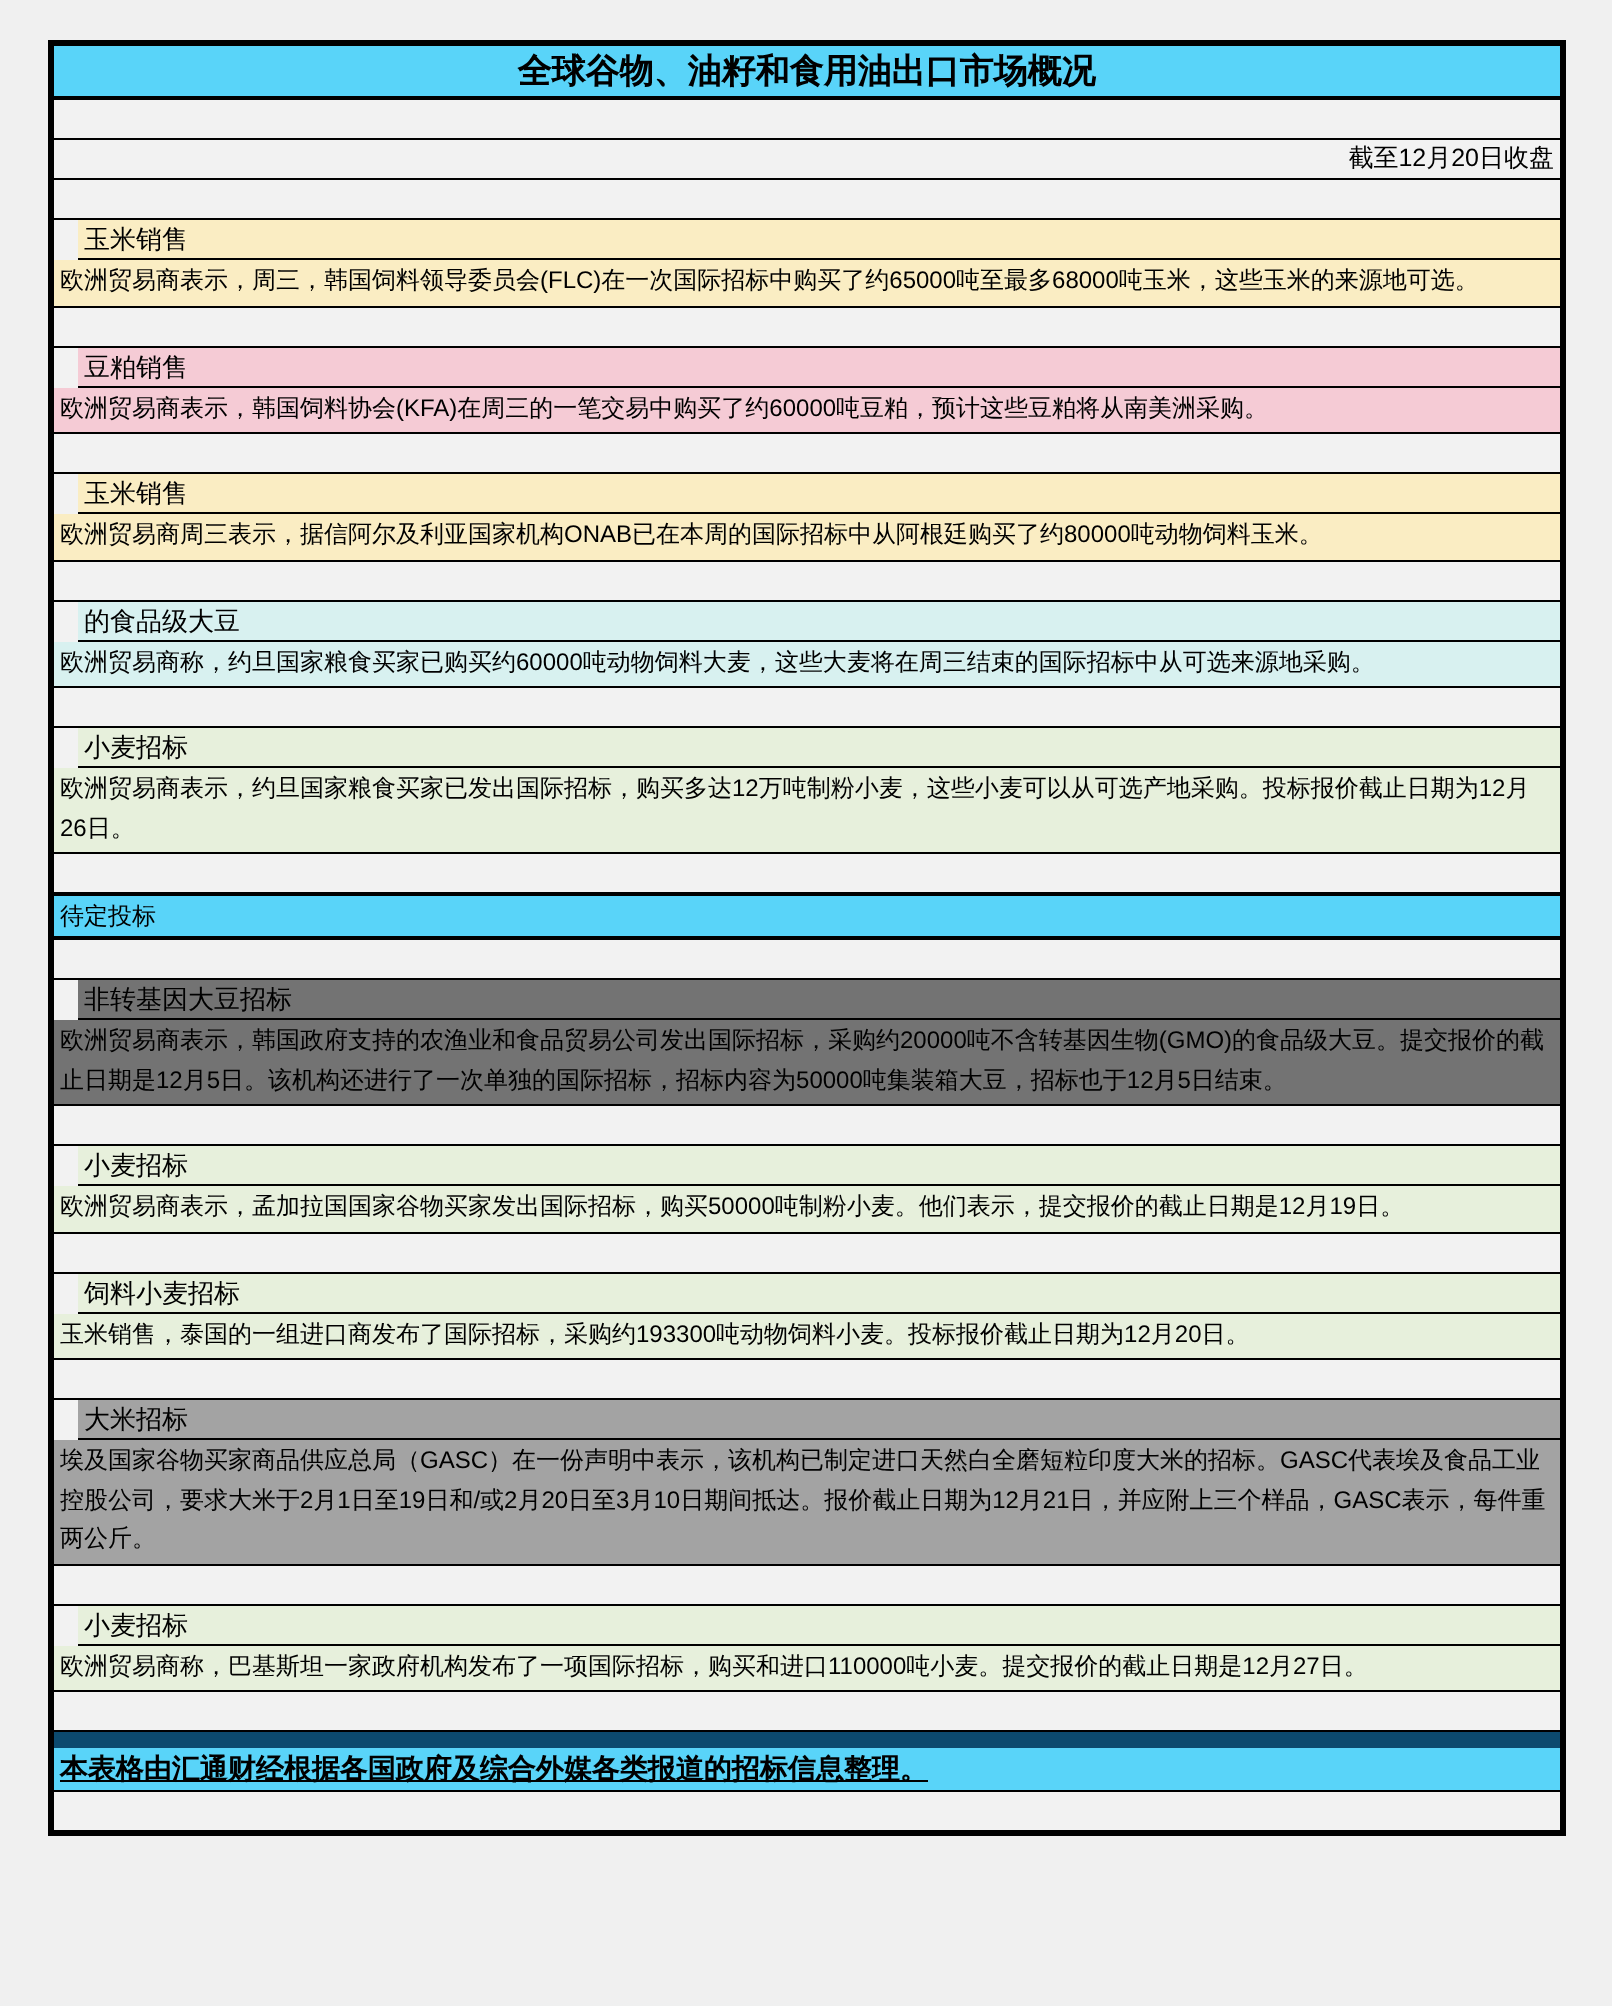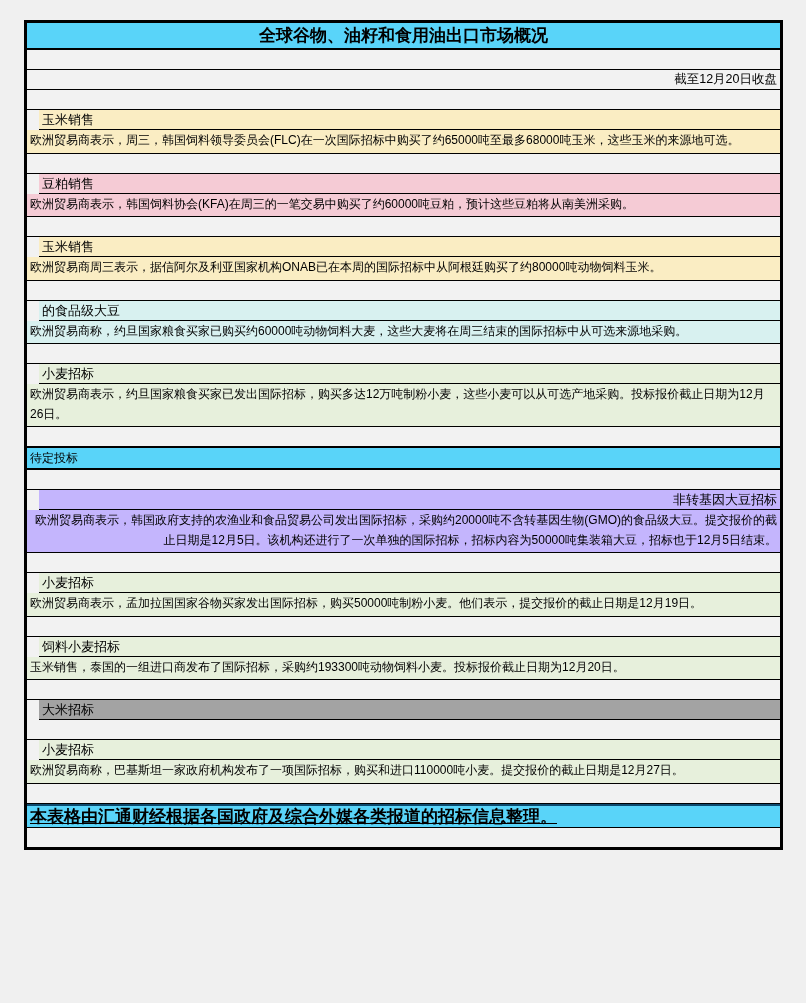--- a/index.html
+++ b/index.html
@@ -55,30 +55,30 @@
     background:#59D4F9;
     height:18px;
     line-height:18px;
     border-top:1px solid #000;
     border-bottom:2px solid #000;
   }
   .footer-row{
     background:#59D4F9;
     font-weight:bold;
     text-decoration:underline;
-    font-size:17px;
+    font-size:14px;
     height:19px;
     line-height:19px;
-    border-top:2px solid #0c4a6e;
+    border-top:8px solid #0c4a6e;
   }
   .cream{background:#FAEDC3;}
   .pink{background:#F5CBD5;}
   .ltcyan{background:#D8F1F0;}
   .green{background:#E7F0DC;}
-  .peach{background:#c4b5fd;text-align:right;}
+  .peach{background:#737373;}
   .gold{background:#a3a3a3;}
 </style>
 </head>
 <body>
 
 <div class="sheet">
 
   <div class="row title-row">全球谷物、油籽和食用油出口市场概况</div>
   <div class="row blank"></div>
   <div class="row date-row">截至12月20日收盘</div>
@@ -113,20 +113,21 @@
 
   <div class="row sec-header green">小麦招标</div>
   <div class="row sec-body green">欧洲贸易商表示，孟加拉国国家谷物买家发出国际招标，购买50000吨制粉小麦。他们表示，提交报价的截止日期是12月19日。</div>
   <div class="row blank"></div>
 
   <div class="row sec-header green">饲料小麦招标</div>
   <div class="row sec-body green">玉米销售，泰国的一组进口商发布了国际招标，采购约193300吨动物饲料小麦。投标报价截止日期为12月20日。</div>
   <div class="row blank"></div>
 
   <div class="row sec-header gold">大米招标</div>
+  <div class="row sec-body gold">埃及国家谷物买家商品供应总局（GASC）在一份声明中表示，该机构已制定进口天然白全磨短粒印度大米的招标。GASC代表埃及食品工业控股公司，要求大米于2月1日至19日和/或2月20日至3月10日期间抵达。报价截止日期为12月21日，并应附上三个样品，GASC表示，每件重两公斤。</div>
   <div class="row blank"></div>
 
   <div class="row sec-header green">小麦招标</div>
   <div class="row sec-body green">欧洲贸易商称，巴基斯坦一家政府机构发布了一项国际招标，购买和进口110000吨小麦。提交报价的截止日期是12月27日。</div>
   <div class="row blank"></div>
 
   <div class="row footer-row">本表格由汇通财经根据各国政府及综合外媒各类报道的招标信息整理。</div>
   <div class="row blank"></div>
 
 </div>

